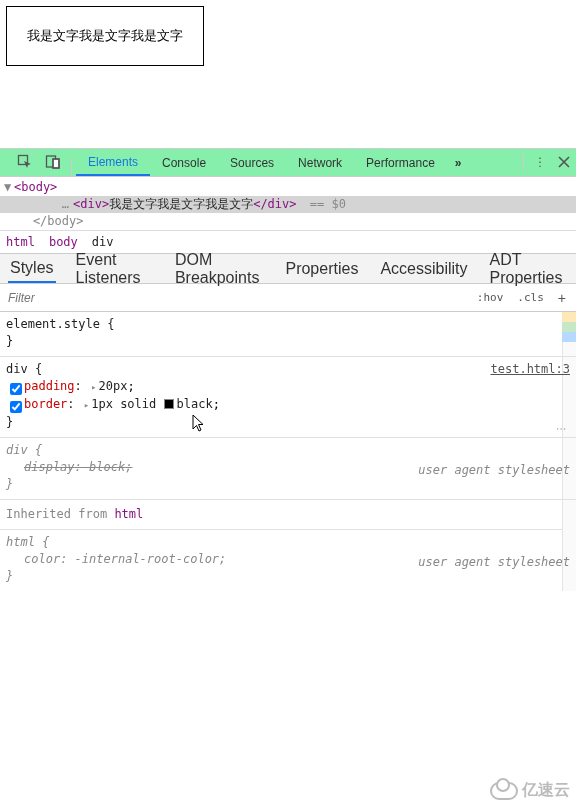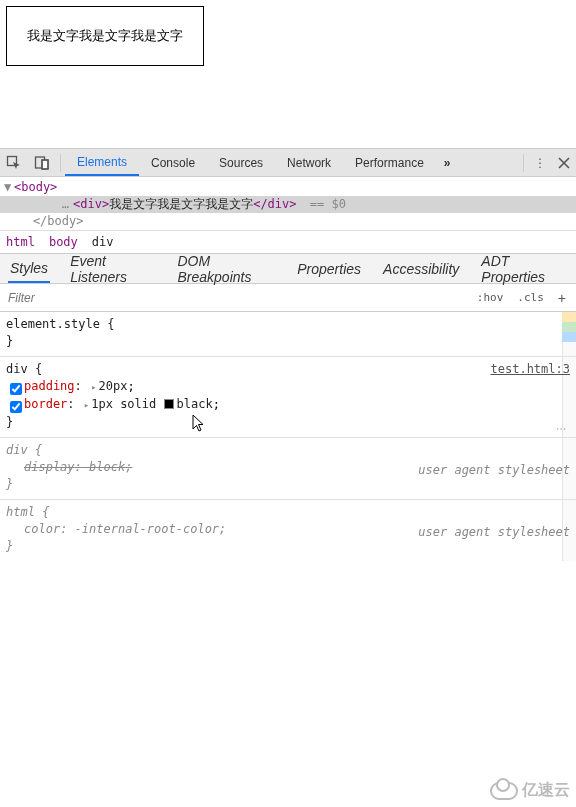--- a/index.html
+++ b/index.html
@@ -13,21 +13,21 @@
     padding: 20px;
     display: inline-block;
     font-size: 13px;
     font-family: Arial, sans-serif;
   }
 
   
   .devtools { position: absolute; top: 148px; left: 0; right: 0; bottom: 0; border-top: 1px solid #ccc; font-size: 12px; }
 
   
-  .dt-tabbar { height: 28px; display: flex; align-items: center; border-bottom: 1px solid #ccc; background: #e5e5e5; }
+  .dt-tabbar { height: 28px; display: flex; align-items: flex-end; border-bottom: 1px solid #ccc; background: #86efac; padding-left: 11px; }
   .dt-iconbtn { width: 28px; height: 28px; display: flex; align-items: center; justify-content: center; color: #555; }
   .dt-iconbtn svg { width: 16px; height: 16px; }
   .dt-sep { width: 1px; height: 18px; background: #ccc; margin: 0 4px; }
   .dt-tabs { display: flex; height: 100%; align-items: stretch; flex: 1; overflow: hidden; }
   .dt-tab { padding: 0 12px; display: flex; align-items: center; color: #333; cursor: default; white-space: nowrap; }
   .dt-tab.active { color: #1a73e8; border-bottom: 2px solid #1a73e8; }
   .dt-overflow { padding: 0 8px; display:flex; align-items:center; color:#333; font-weight:bold;}
   .dt-right { display: flex; align-items: center; }
   .dt-kebab, .dt-close { width: 24px; height: 28px; display: flex; align-items: center; justify-content: center; color: #555; }
 
@@ -42,21 +42,21 @@
   .dom-tri { color:#888; display:inline-block; width:10px;}
   .dom-eq { color: #888; margin-left: 6px; }
 
   
   .crumbs { height: 24px; border-top: 1px solid #ddd; border-bottom: 1px solid #ccc; display:flex; align-items:center; padding: 0 6px; gap: 14px; background:#fff; font-family: Menlo, Consolas, monospace; font-size: 12px;}
   .crumb { color: #881280; }
   .crumb.cur { color: #222; }
 
   
   .sub-tabs { height: 30px; display:flex; align-items:center; gap: 18px; padding: 0 8px; border-bottom: 1px solid #ccc; background:#f3f3f3;}
-  .sub-tab { color:#333; font-size: 14px; padding: 0 2px; height:100%; display:flex; align-items:center;font-style:italic;}
+  .sub-tab { color:#333; font-size: 16px; padding: 0 2px; height:100%; display:flex; align-items:center;}
   .sub-tab.active { color:#333; border-bottom: 2px solid #1a73e8; }
 
   
   .filter-bar { height: 28px; display:flex; align-items:center; border-bottom: 1px solid #ccc; padding: 0 4px; background:#fff;}
   .filter-input { flex:1; border:none; outline:none; font-size:12px; color:#be185d; font-family: Arial; padding: 2px 4px; font-style: italic;}
   .filter-right { display:flex; align-items:center; gap:2px;}
   .filter-btn { font-family: Menlo, Consolas, monospace; font-size: 11px; color:#555; padding: 2px 6px; }
   .filter-plus { font-size: 14px; color:#555; padding: 0 6px; }
 
   
@@ -204,20 +204,23 @@
 
     <div class="rule-block">
       <span class="ua-label">user agent stylesheet</span>
       <span class="selector ua-italic">div</span><span class="brace ua-italic"> {</span>
       <div class="prop-line ua-italic">
         <span class="strike"><span class="prop-name" style="color:#888;">display</span><span>:</span> <span>block</span><span>;</span></span>
       </div>
       <div><span class="brace ua-italic">}</span></div>
     </div>
 
+    <div class="inherit-hdr">
+      <span>Inherited from </span><span class="il">html</span>
+    </div>
 
     <div class="rule-block" style="border-bottom:none;">
       <span class="ua-label">user agent stylesheet</span>
       <span class="selector ua-italic">html</span><span class="brace ua-italic"> {</span>
       <div class="prop-line ua-italic">
         <span class="prop-name" style="color:#888;">color</span><span>:</span> <span>-internal-root-color</span><span>;</span>
       </div>
       <div><span class="brace ua-italic">}</span></div>
     </div>
 

